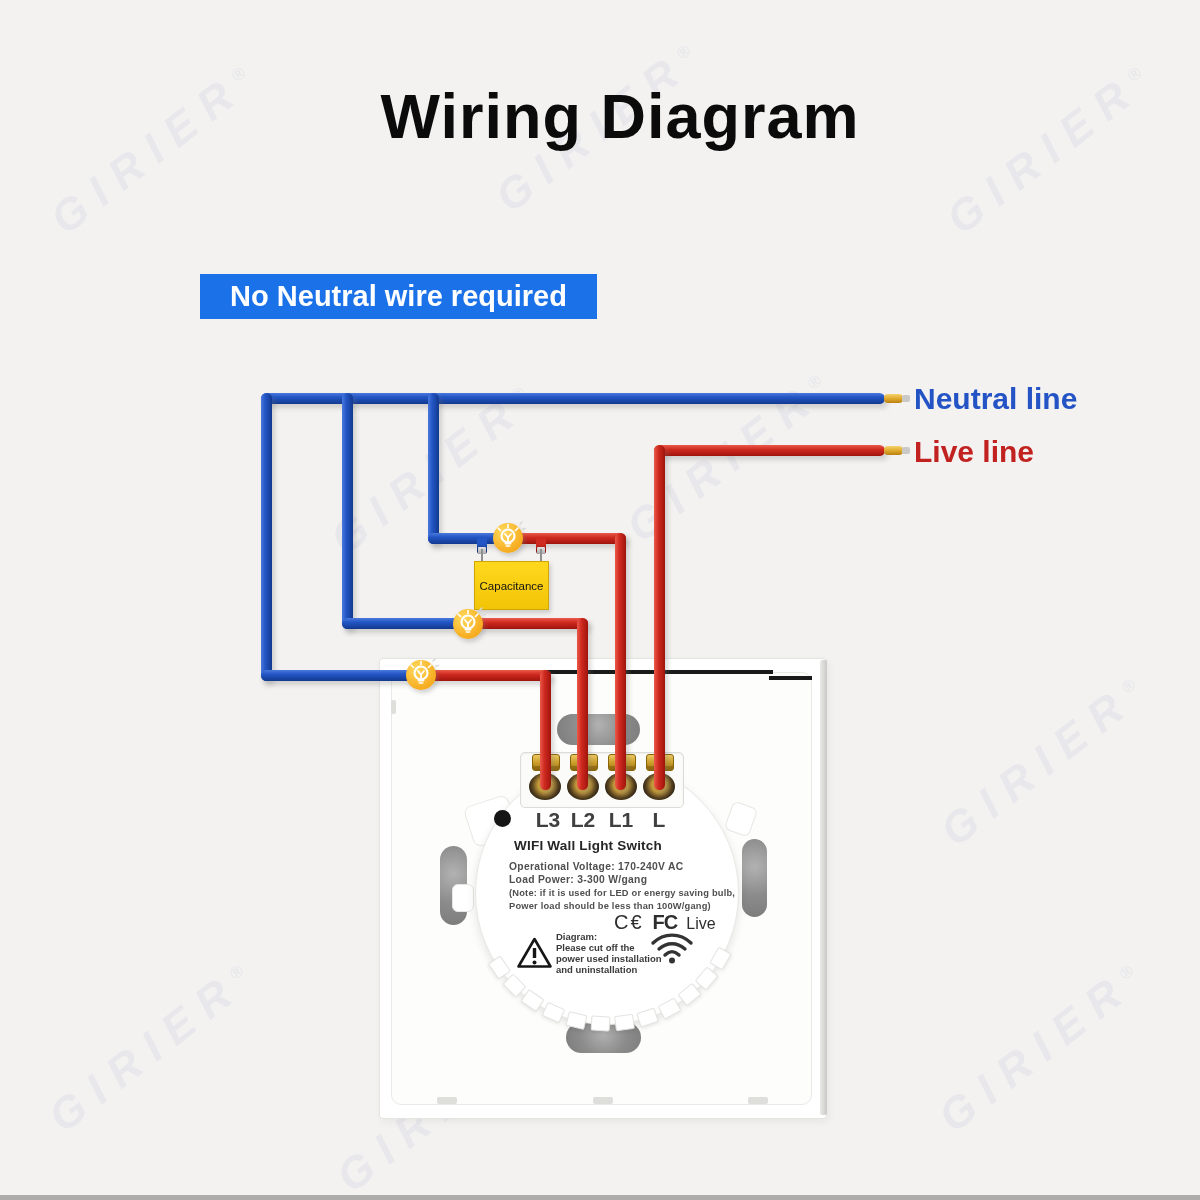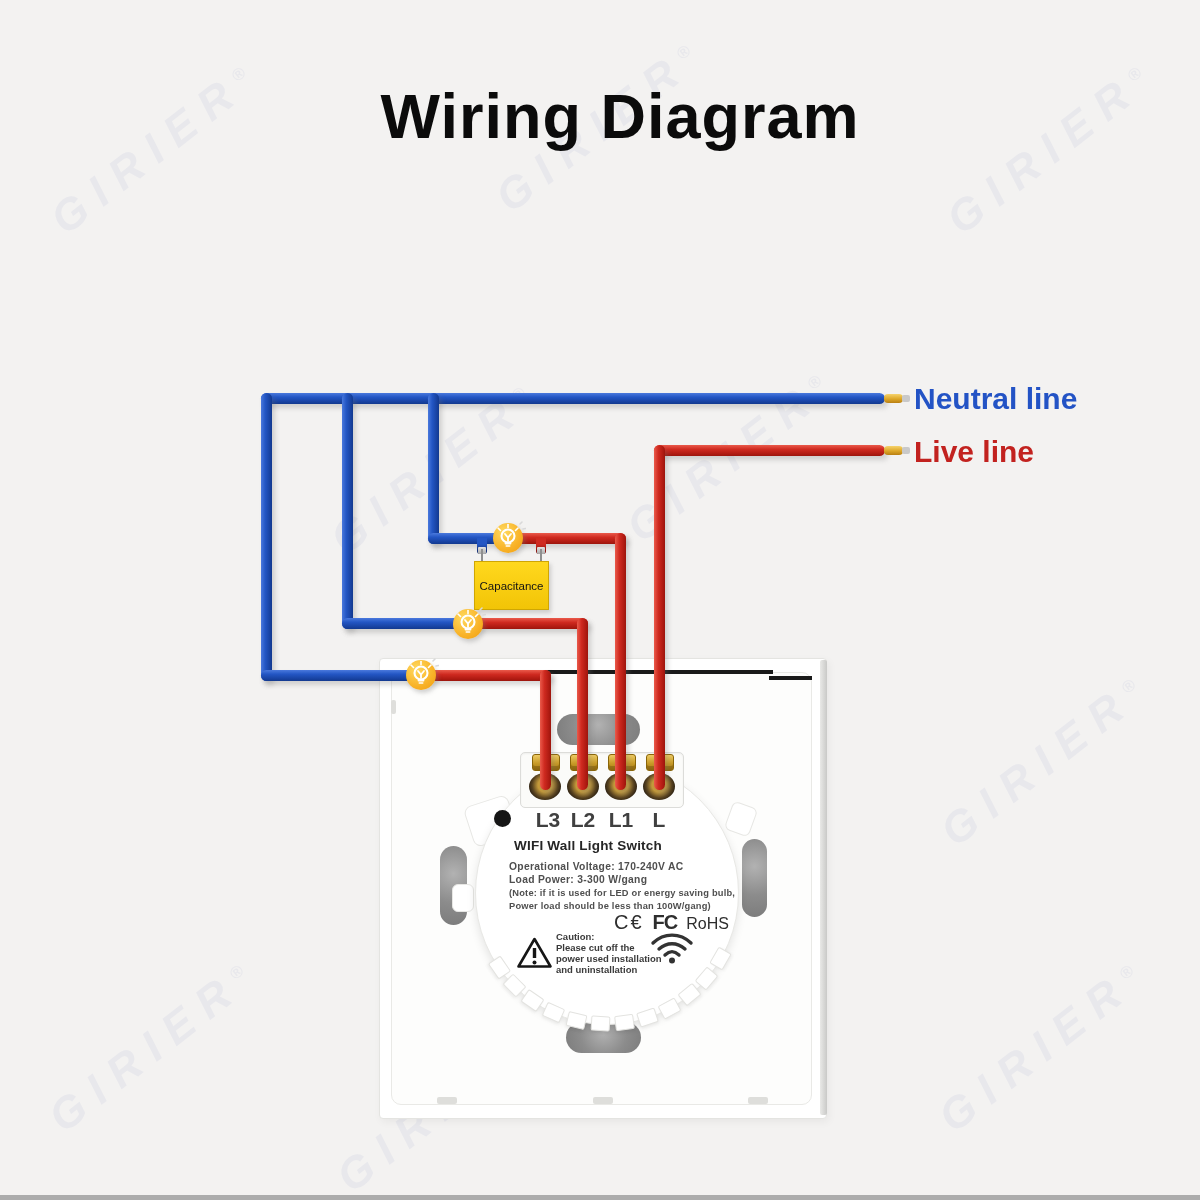--- a/index.html
+++ b/index.html
@@ -102,20 +102,21 @@
       <div class="wm" style="left: 1048px; top: 150px;"><span>GIRIER</span><sup>®</sup></div>
       <div class="wm" style="left: 432px; top: 470px;"><span>GIRIER</span><sup>®</sup></div>
       <div class="wm" style="left: 728px; top: 458px;"><span>GIRIER</span><sup>®</sup></div>
       <div class="wm" style="left: 1042px; top: 762px;"><span>GIRIER</span><sup>®</sup></div>
       <div class="wm" style="left: 150px; top: 1048px;"><span>GIRIER</span><sup>®</sup></div>
       <div class="wm" style="left: 438px; top: 1108px;"><span>GIRIER</span><sup>®</sup></div>
       <div class="wm" style="left: 1040px; top: 1048px;"><span>GIRIER</span><sup>®</sup></div>
     </div>
 
   <div id="title">Wiring Diagram</div>
+  <div id="banner">No Neutral wire required</div>
 
   <div id="panel" class="dev"></div>
   <div id="panel-edge" class="dev"></div>
   <div id="plate" class="dev"></div>
   <div id="slot-a" class="slot"></div>
   <div id="slot-b" class="slot"></div>
 
   <div class="capsule" style="left:557px;top:714px;width:83px;height:31px;"></div>
   <div class="capsule" style="left:440px;top:846px;width:27px;height:79px;"></div>
   <div class="capsule" style="left:742px;top:839px;width:25px;height:78px;"></div>
@@ -162,30 +163,30 @@
   <div id="dev-name">WIFI Wall Light Switch</div>
 
   <div id="spec1" class="spec">Operational Voltage: 170-240V AC</div>
   <div id="spec2" class="spec">Load Power: 3-300 W/gang</div>
   <div id="spec3" class="spec">(Note: if it is used for LED or energy saving bulb,</div>
   <div id="spec4" class="spec">Power load should be less than 100W/gang)</div>
 
   <div id="certs">
     <span id="cert-ce">C€</span>
     <span id="cert-fc">FC</span>
-    <span id="cert-rohs">RoHS</span>
+    <span id="cert-rohs">Live</span>
   </div>
 
   <svg id="caution-tri" width="37" height="34" viewBox="0 0 37 34">
     <path d="M18.5 3 L34.5 30.5 L2.5 30.5 Z" fill="none" stroke="#161616" stroke-width="2.6" stroke-linejoin="round"></path>
     <line x1="18.5" y1="12" x2="18.5" y2="22" stroke="#161616" stroke-width="3.4"></line>
     <circle cx="18.5" cy="26.5" r="2" fill="#161616"></circle>
   </svg>
   <div id="caution-text">
-    <div>Caution:</div>
+    <div>Diagram:</div>
     <div>Please cut off the</div>
     <div>power used installation</div>
     <div>and uninstallation</div>
   </div>
   <svg id="wifi" width="48" height="34" viewBox="0 0 48 34">
     <path d="M5 12 C 16 1.5, 32 1.5, 43 12" fill="none" stroke="#333" stroke-width="3.4" stroke-linecap="round"></path>
     <path d="M11 18 C 19 11, 29 11, 37 18" fill="none" stroke="#333" stroke-width="3.4" stroke-linecap="round"></path>
     <path d="M17 24 C 22 19.5, 26 19.5, 31 24" fill="none" stroke="#333" stroke-width="3.4" stroke-linecap="round"></path>
     <circle cx="24" cy="29.5" r="3" fill="#333"></circle>
   </svg>

